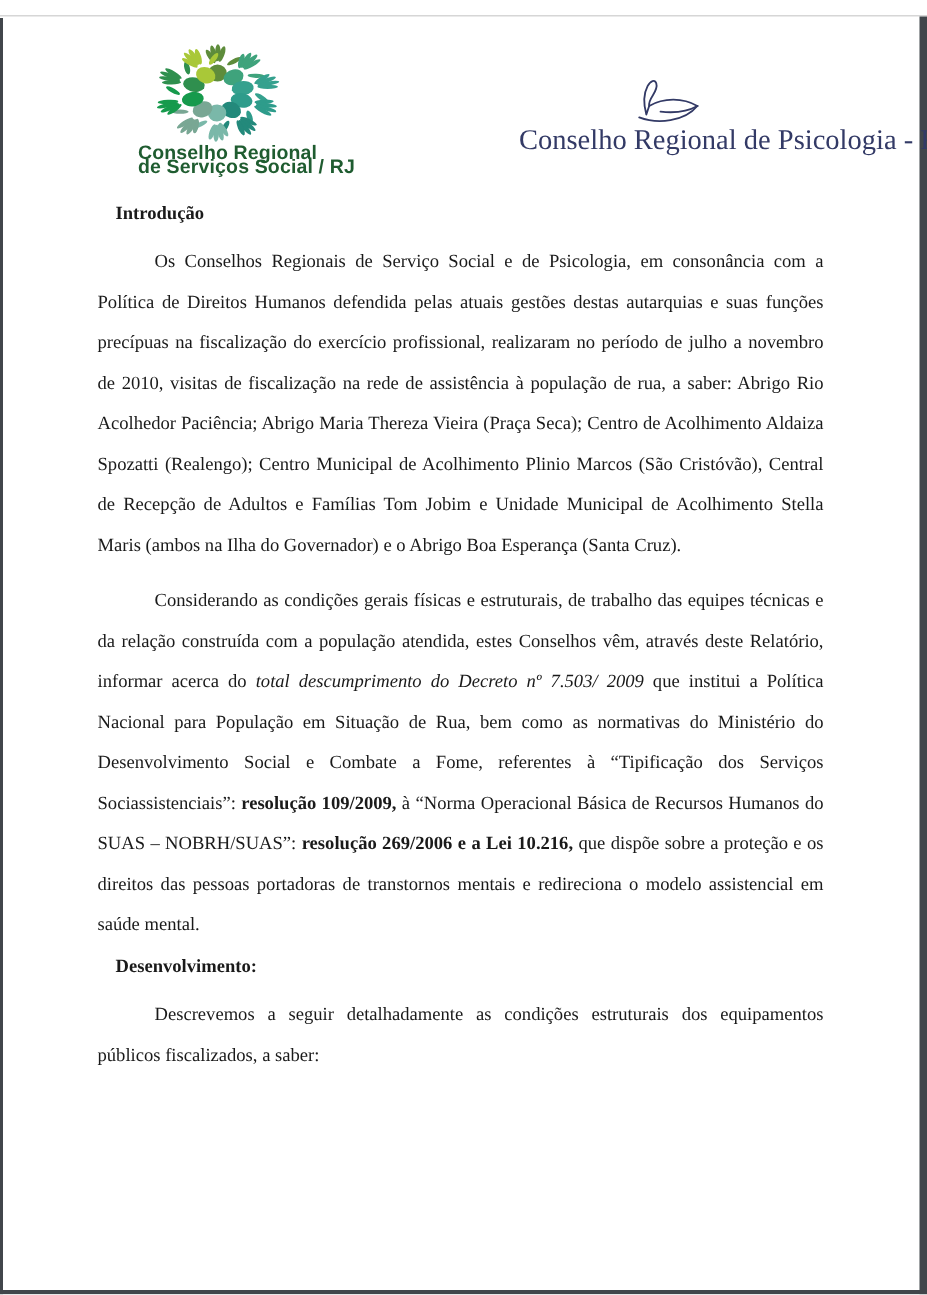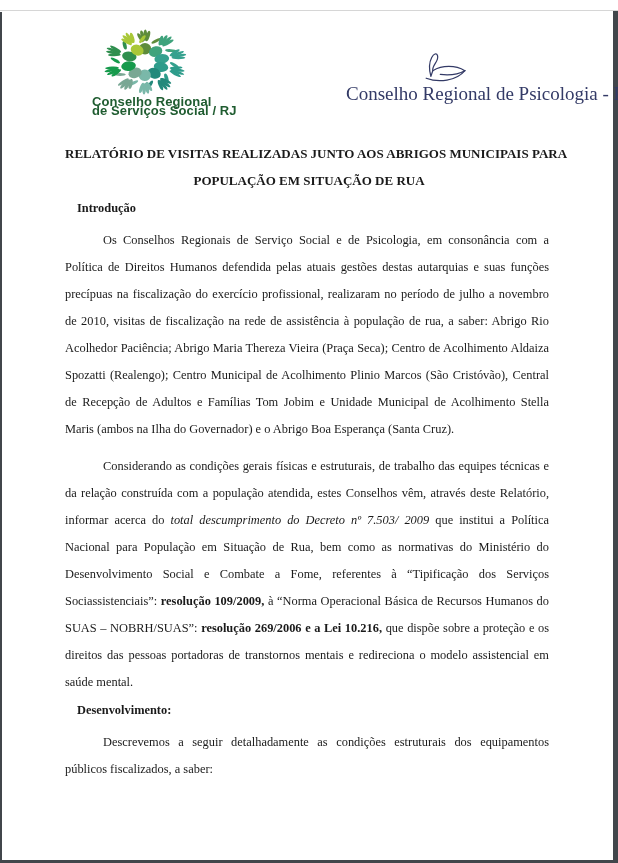--- a/index.html
+++ b/index.html
@@ -120,24 +120,20 @@
           <path d="M16,24 C26,18 40,18 50,24 C43,28 33,29 24,28"></path>
         </g>
       </svg>
       <div class="crp-caption">Conselho Regional de Psicologia - RJ</div>
     </div>
 
   </header>
 
   <main class="content">
 
-    <h1 class="title">
-        <span class="tl">RELATÓRIO DE VISITAS REALIZADAS JUNTO AOS ABRIGOS MUNICIPAIS PARA</span>
-        <span class="tl">POPULAÇÃO EM SITUAÇÃO DE RUA</span>
-      </h1>
 
     <h2 class="heading">Introdução</h2>
 
     <p class="para"><span>Os Conselhos Regionais de Serviço Social e de Psicologia, em consonância com a Política de Direitos Humanos defendida pelas atuais gestões destas autarquias e suas funções precípuas na fiscalização do exercício profissional, realizaram no período de julho a novembro de 2010, visitas de fiscalização na rede de assistência à população de rua, a saber: Abrigo Rio Acolhedor Paciência; Abrigo Maria Thereza Vieira (Praça Seca); Centro de Acolhimento Aldaiza Spozatti (Realengo); Centro Municipal de Acolhimento Plinio Marcos (São Cristóvão), Central de Recepção de Adultos e Famílias Tom Jobim e Unidade Municipal de Acolhimento Stella Maris (ambos na Ilha do Governador) e o Abrigo Boa Esperança (Santa Cruz).</span></p>
 
     <p class="para"><span>Considerando as condições gerais físicas e estruturais, de trabalho das equipes técnicas e da relação construída com a população atendida, estes Conselhos vêm, através deste Relatório, informar acerca do </span><span class="bi">total descumprimento do Decreto nº 7.503/ 2009</span><span> que institui a Política Nacional para População em Situação de Rua, bem como as normativas do Ministério do Desenvolvimento Social e Combate a Fome, referentes à “Tipificação dos Serviços Sociassistenciais”: </span><span class="b">resolução 109/2009,</span><span> à “Norma Operacional Básica de Recursos Humanos do SUAS – NOBRH/SUAS”: </span><span class="b">resolução 269/2006 e a Lei 10.216,</span><span> que dispõe sobre a proteção e os direitos das pessoas portadoras de transtornos mentais e redireciona o modelo assistencial em saúde mental.</span></p>
 
 
     <h2 class="heading">Desenvolvimento:</h2>
 

